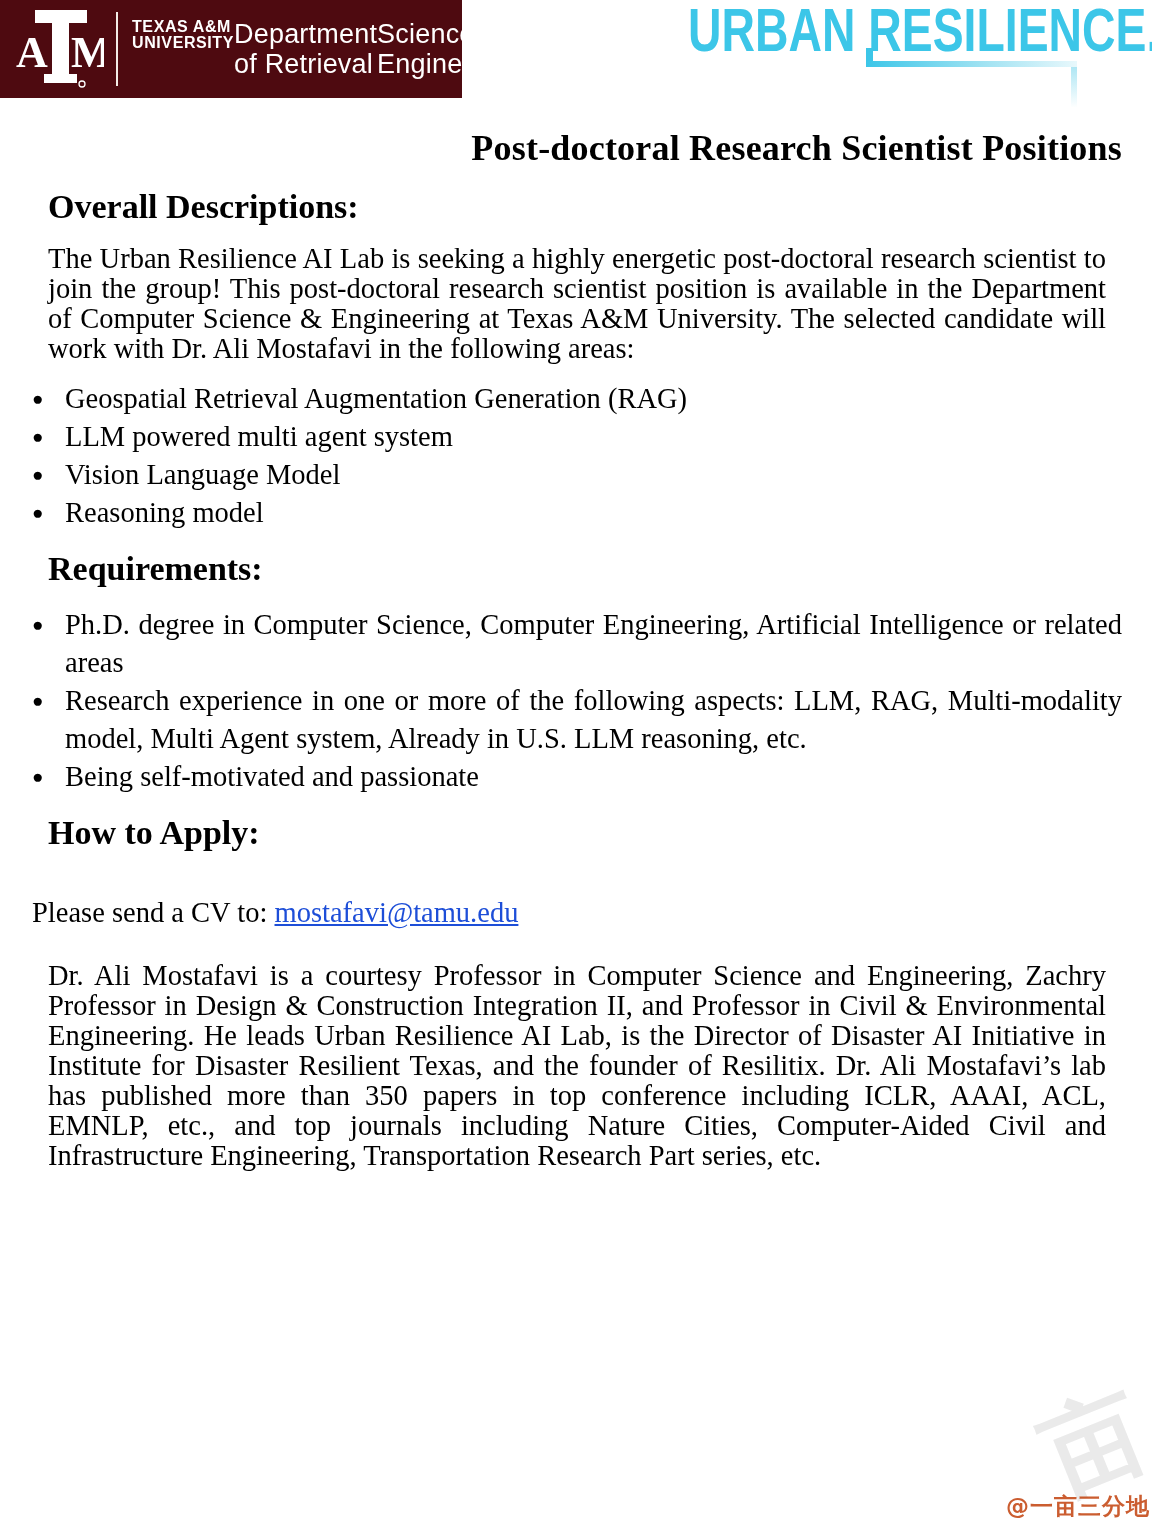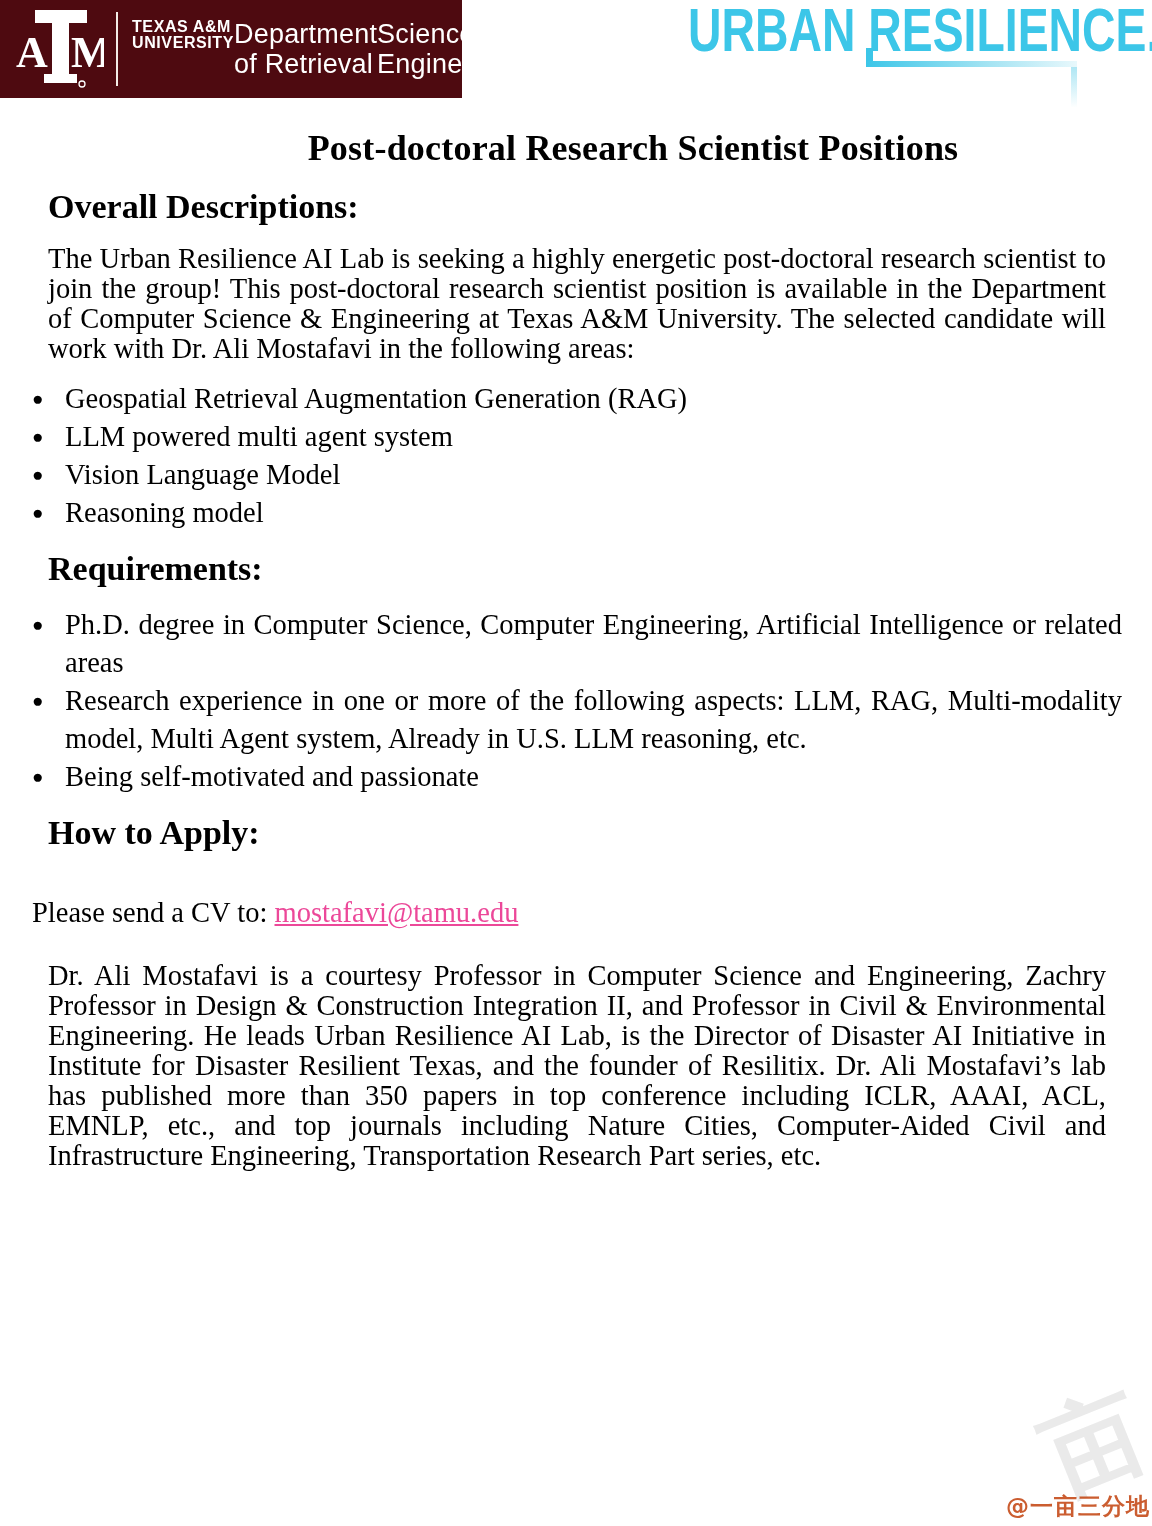--- a/index.html
+++ b/index.html
@@ -31,21 +31,21 @@
   }
   .ur-stem  { position:absolute; left:866px; top:48px; width:7px;  height:18px; background:#3cc6e8; }
   .ur-hline { position:absolute; left:866px; top:61px; width:211px; height:6px;
               background:linear-gradient(to right, #3cc6e8 0%, #9fe2f2 55%, #e8f8fc 100%); }
   .ur-vdrop { position:absolute; left:1071px; top:67px; width:6px; height:40px;
               background:linear-gradient(to bottom, rgba(160,226,242,0.85), rgba(235,250,253,0.1)); }
 
   
   .content { position:absolute; left:32px; right:30px; top:112px; }
   .doc-title {
-    font-size:36px; font-weight:bold; text-align:center;
+    font-size:36px; font-weight:bold; text-align:right;
     padding-left:112px; margin:14px 0 0 0; line-height:44px;
     letter-spacing:0.2px;
   }
   h2.sec {
     font-size:34px; font-weight:bold; margin:16px; line-height:42px;
   }
   .h-overall { margin-top:4px; }
   .h-req     { margin-top:40px; }
   .h-apply   { margin-top:66px; }
   .h-about   { margin-top:40px; }
@@ -54,21 +54,21 @@
   }
   .p-overall { margin-top:34px; }
   .p-about   { margin-top:36px; }
   ul.blist { list-style:none; margin:0; padding:0; }
   .ul-areas { margin-top:50px; }
   .ul-req   { margin-top:34px; }
   ul.blist li { display:flex; font-size:28.5px; line-height:38px; }
   .blt { flex:0 0 33px; font-size:19px; line-height:38px; }
   .btxt { flex:1 1 auto; text-align:justify; }
   .apply-line { margin-top:40px; font-size:28.5px; line-height:38px; }
-  .email-link { color:#ec4899; text-decoration:underline; cursor:pointer; }
+  .email-link { color:#1d4ed8; text-decoration:underline; cursor:pointer; }
 
   
   .watermark { position:absolute; right:0; bottom:0; width:170px; height:170px; pointer-events:none; }
   .wm-glyph {
     position:absolute; right:8px; bottom:32px; font-size:100px; line-height:100px;
     font-weight:bold; color:#d9d9d9; opacity:0.55; transform:rotate(-22deg);
     text-shadow:2px 2px 0 #ffffff; font-family:"DejaVu Sans", sans-serif;
   }
   .wm-text {
     position:absolute; right:2px; bottom:4px; font-size:23px; font-weight:bold;

